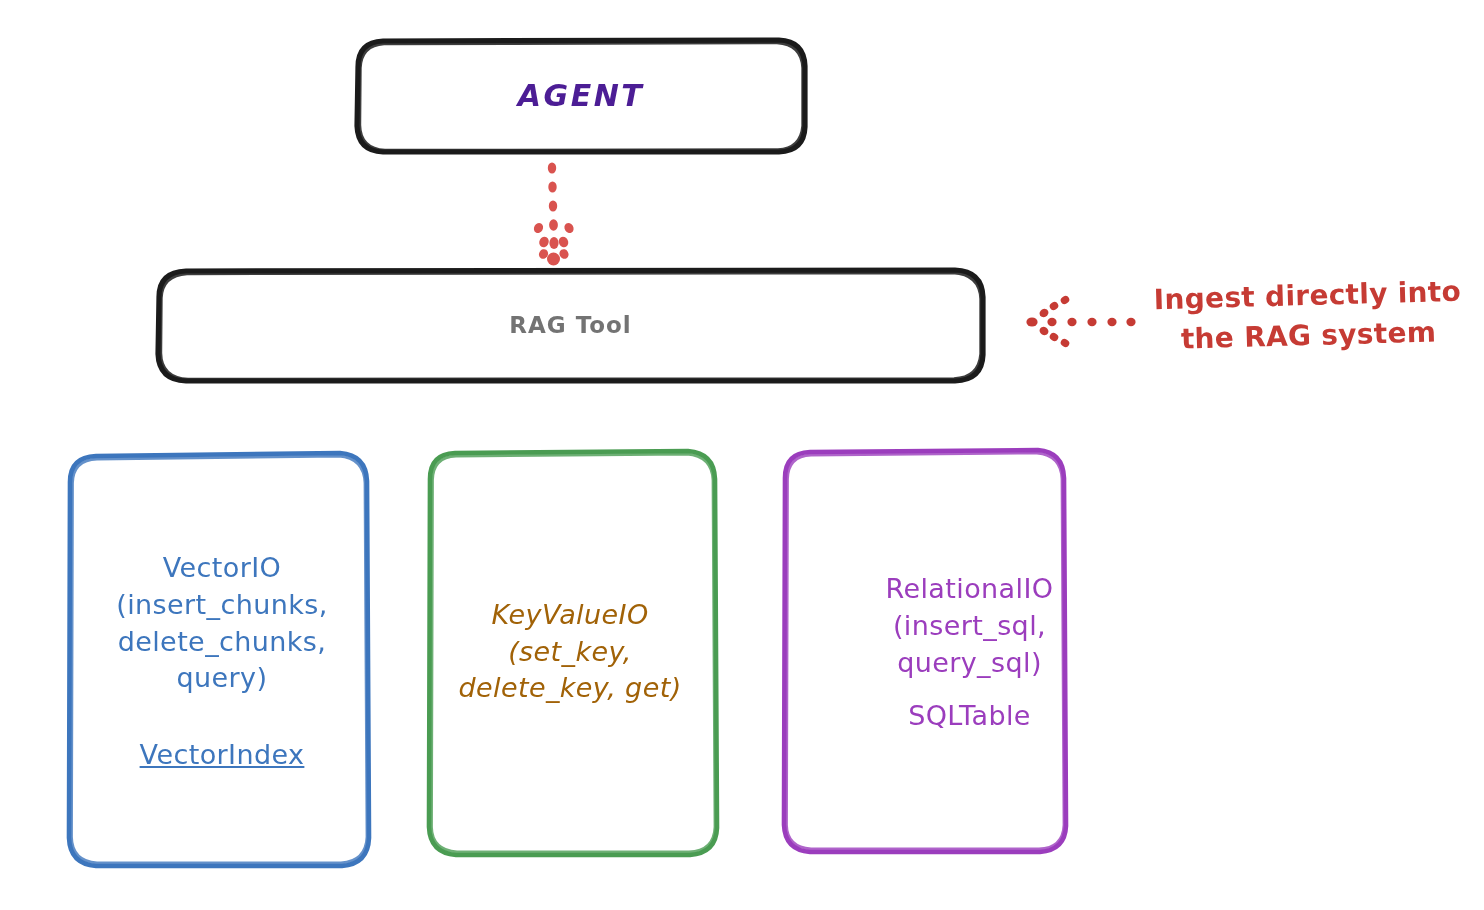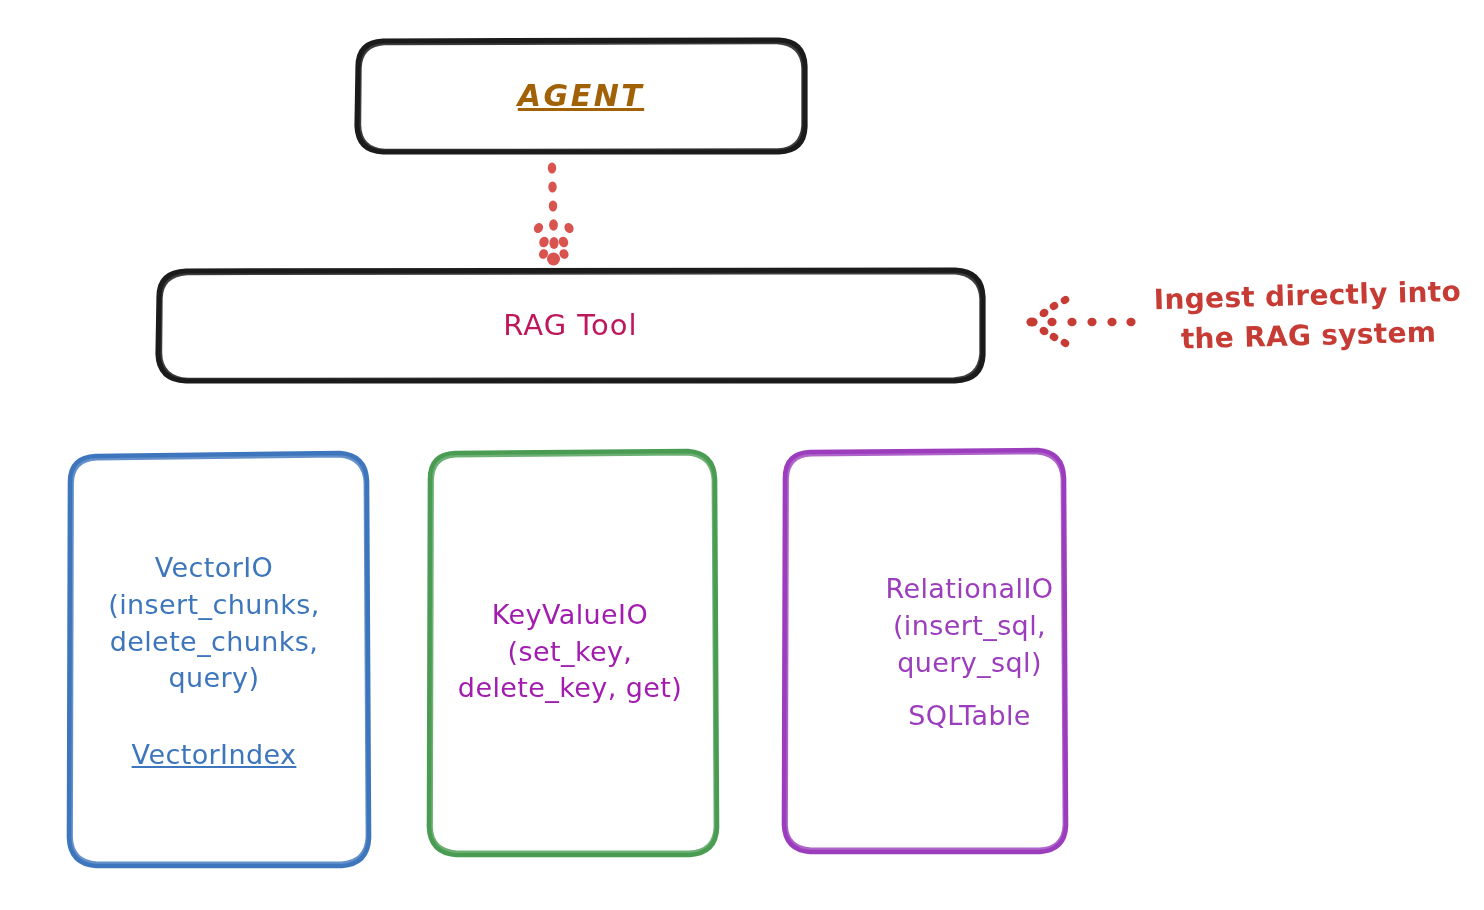--- a/index.html
+++ b/index.html
@@ -30,33 +30,32 @@
   }
   
   #agent-label {
     left: 357px; top: 40px;
     width: 448px; height: 112px;
     display: flex; align-items: center; justify-content: center;
     font-size: 30px;
     font-style: italic;
     font-weight: 600;
     letter-spacing: 2.5px;
-    color: #a16207;
+    color: #4c1d95;
     font-family: "DejaVu Sans", sans-serif;
-    text-decoration: underline;
   }
   
   #rag-label {
     left: 158px; top: 270px;
     width: 825px; height: 111px;
     display: flex; align-items: center; justify-content: center;
-    font-size: 29px;
-    font-weight: 400;
+    font-size: 23px;
+    font-weight: 700;
     letter-spacing: 1px;
-    color: #be185d;
+    color: #737373;
   }
   .io-block {
     position: absolute;
     display: flex;
     flex-direction: column;
     align-items: center;
     justify-content: center;
     text-align: center;
   }
   .io-title {
@@ -65,26 +64,26 @@
     font-weight: 500;
     letter-spacing: 0.4px;
     white-space: pre-line;
   }
   .io-index {
     font-size: 27px;
     font-weight: 500;
     letter-spacing: 0.4px;
     margin-top: 38px;
   }
-  #vector-block { left: 68px; top: 455px; width: 292px; height: 410px; }
+  #vector-block { left: 76px; top: 455px; width: 292px; height: 410px; }
   #keyvalue-block { left: 430px; top: 452px; width: 280px; height: 400px; }
   #relational-block { left: 832px; top: 452px; width: 275px; height: 398px; }
 
   #vector-block .io-title, #vector-block .io-index { color: #3d76bd; }
-  #keyvalue-block .io-title, #keyvalue-block .io-index { color: #a21caf; }
+  #keyvalue-block .io-title, #keyvalue-block .io-index { color: #a16207; font-style: italic; }
   #relational-block .io-title, #relational-block .io-index { color: #9b3dbd; }
 
   #vector-block .io-index { margin-top: 42px; text-decoration: underline; }
   #keyvalue-block .io-index { margin-top: 36px; }
   #relational-block .io-index { margin-top: 18px; }
 
   #annotation {
     position: absolute;
     left: 1148px;
     top: 276px;

